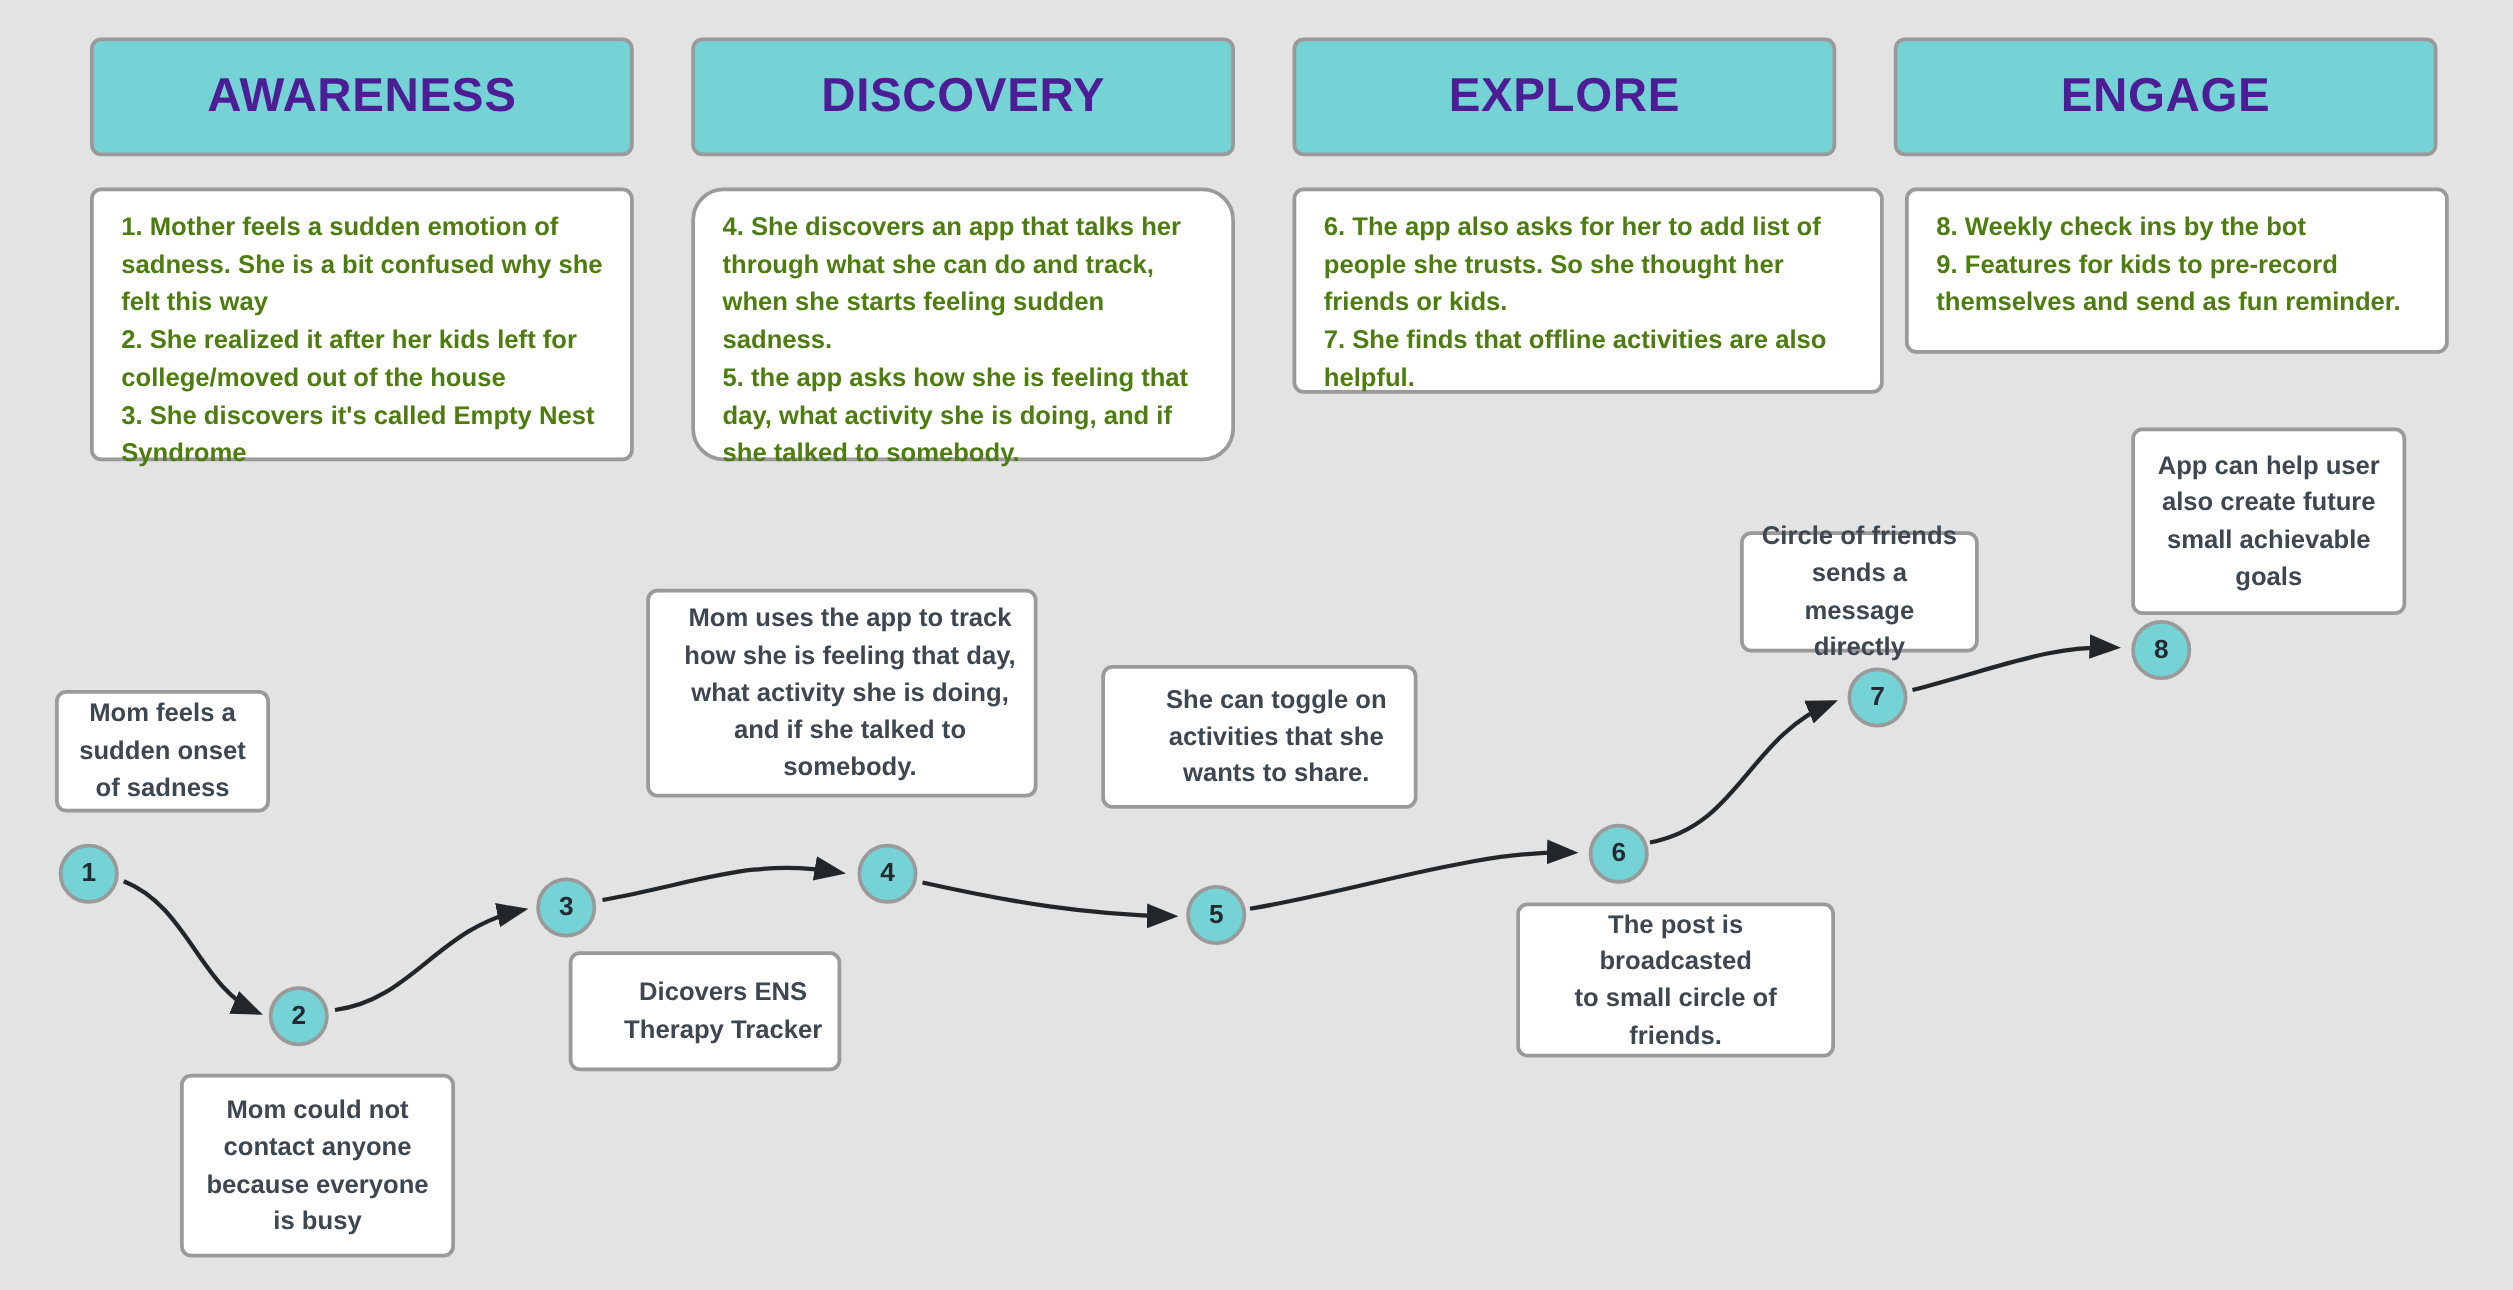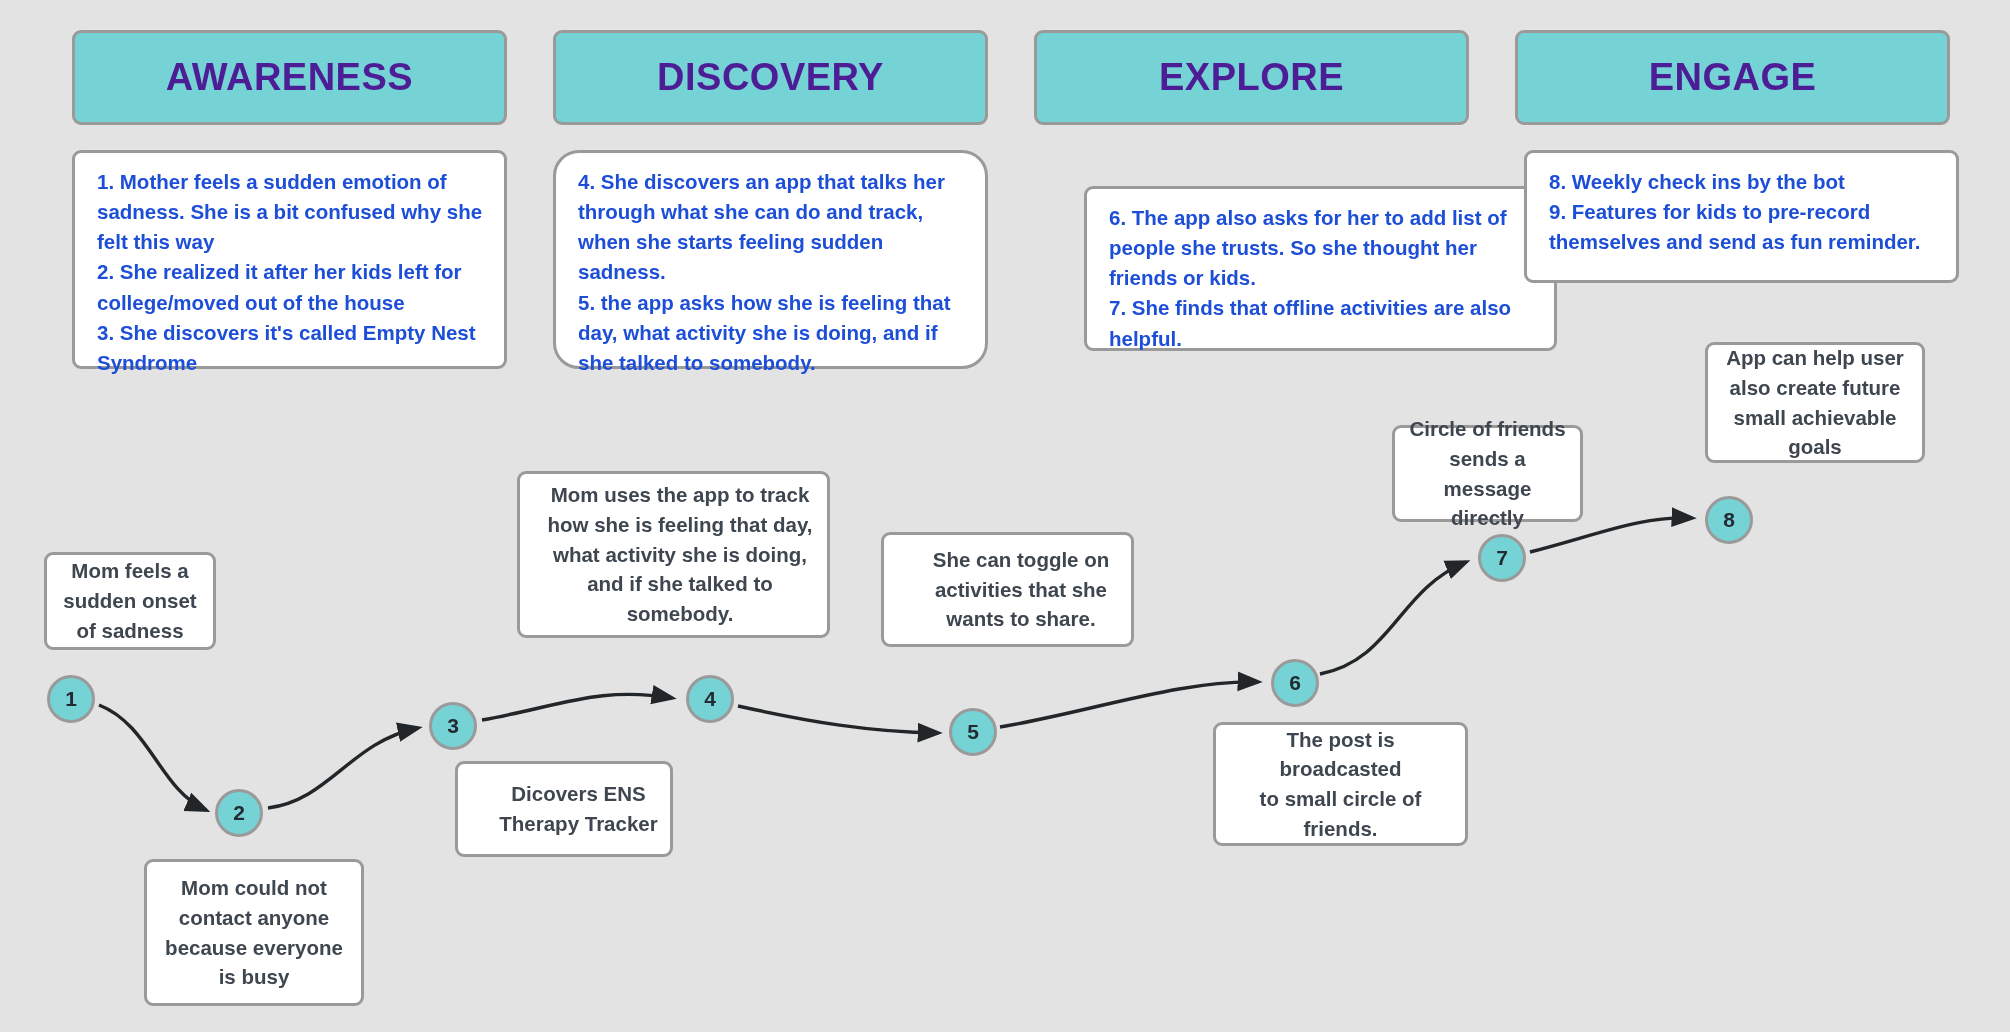--- a/index.html
+++ b/index.html
@@ -25,21 +25,21 @@
     letter-spacing: 0.5px;
   }
 
   
   .phase-box {
     position: absolute;
     background: #ffffff;
     border: 3px solid #9a9a9a;
     border-radius: 9px;
     box-sizing: border-box;
-    color: #1d4ed8;
+    color: #4d7c0f;
     font-size: 20.5px;
     font-weight: 700;
     line-height: 1.47;
     padding: 14px 18px 14px 22px;
     white-space: pre-line;
   }
 
   
   .note {
     position: absolute;
@@ -84,21 +84,21 @@
   <div class="phase-header" style="left:72px; top:30px; width:435px; height:95px;">AWARENESS</div>
   <div class="phase-header" style="left:553px; top:30px; width:435px; height:95px;">DISCOVERY</div>
   <div class="phase-header" style="left:1034px; top:30px; width:435px; height:95px;">EXPLORE</div>
   <div class="phase-header" style="left:1515px; top:30px; width:435px; height:95px;">ENGAGE</div>
 
   <div class="phase-box" style="left:72px; top:150px; width:435px; height:219px;">1. Mother feels a sudden emotion of sadness. She is a bit confused why she felt this way
 2. She realized it after her kids left for college/moved out of the house
 3. She discovers it's called Empty Nest Syndrome</div>
   <div class="phase-box" style="left:553px; top:150px; width:435px; height:219px;border-radius:26px;">4. She discovers an app that talks her through what she can do and track, when she starts feeling sudden sadness.
 5.  the app asks how she is feeling that day, what activity she is doing, and if she talked to somebody.</div>
-  <div class="phase-box" style="left:1084px; top:150px; width:473px; height:165px;margin-top:36px;">6. The app also asks for her to add list of people she trusts. So she thought her friends or kids.
+  <div class="phase-box" style="left:1034px; top:150px; width:473px; height:165px;">6. The app also asks for her to add list of people she trusts. So she thought her friends or kids.
 7. She finds that offline activities are also helpful.</div>
   <div class="phase-box" style="left:1524px; top:150px; width:435px; height:133px;">8. Weekly check ins by the bot
 9. Features for kids to pre-record themselves and send as fun reminder.</div>
 
   <svg id="flow-svg" viewBox="0 0 2010 1032">
     <defs>
       <marker id="arrow" markerWidth="9" markerHeight="9" refX="6" refY="3.2" orient="auto" markerUnits="strokeWidth">
         <path d="M0,0.3 L7.4,3.2 L0,6.1 z" fill="#222628"></path>
       </marker>
     </defs>
@@ -137,18 +137,18 @@
   <div class="note" style="left:881px; top:532px; width:253px; height:115px;padding-left:39px;">She can toggle on
 activities that she
 wants to share.</div>
   <div class="note" style="left:1213px; top:722px; width:255px; height:124px;">The post is
 broadcasted
 to small circle of
 friends.</div>
   <div class="note" style="left:1392px; top:425px; width:191px; height:97px;">Circle of friends
 sends a message
 directly</div>
-  <div class="note" style="left:1705px; top:342px; width:220px; height:121px;">App can help user
+  <div class="note" style="left:1705px; top:342px; width:220px; height:150px;">App can help user
 also create future
 small achievable
 goals</div>
 
 </div>
 
 </body></html>

